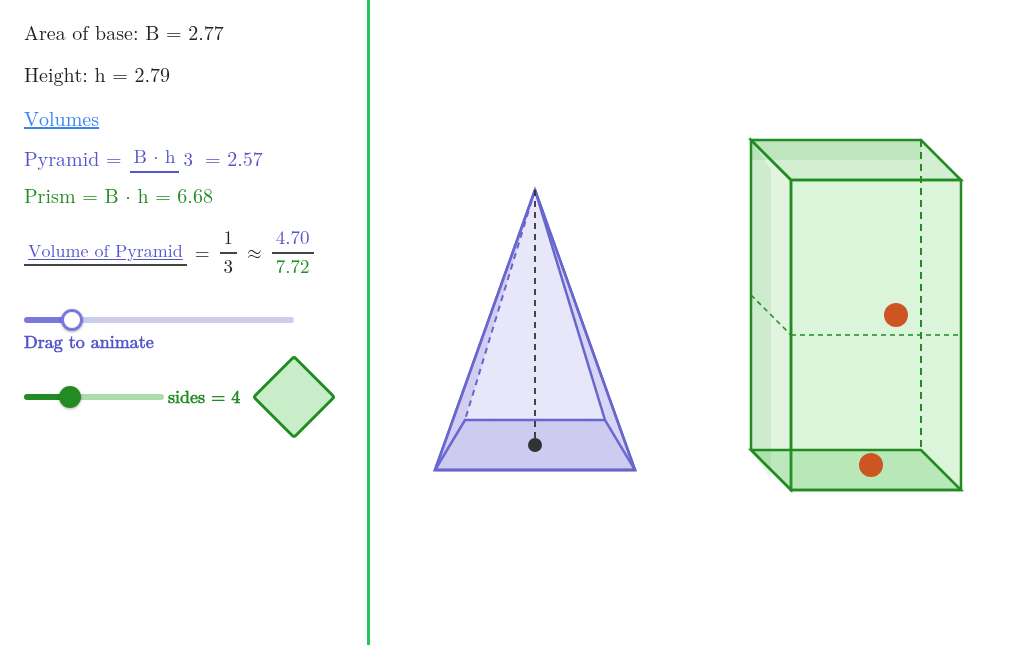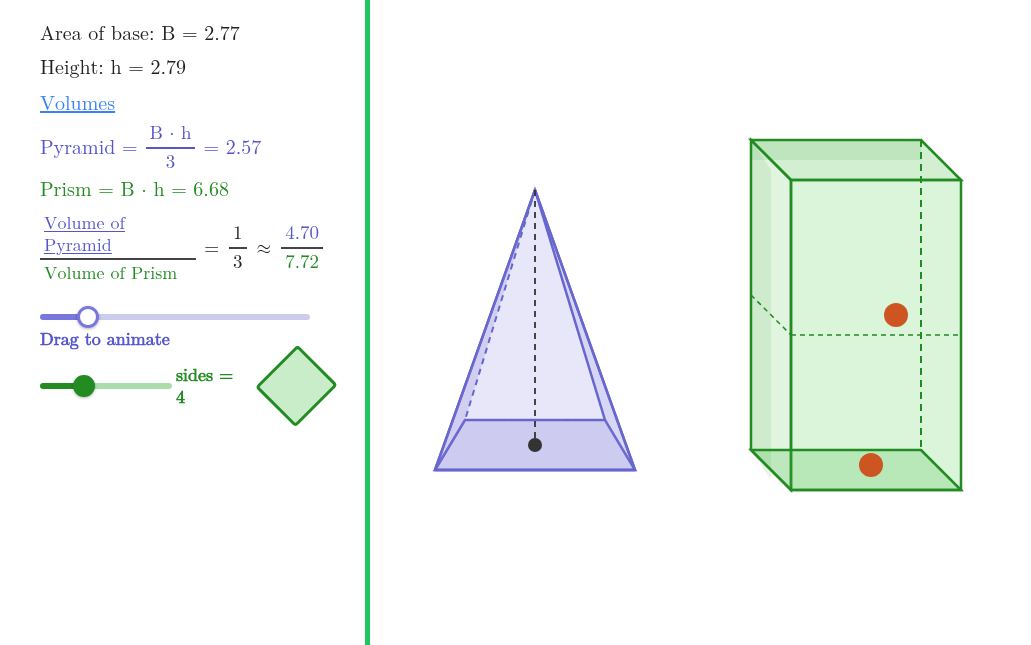--- a/index.html
+++ b/index.html
@@ -8,25 +8,25 @@
       background: #fff;
       width: 1031px;
       height: 645px;
       overflow: hidden;
       display: flex;
     }
 
     .left-panel {
       width: 370px;
       min-width: 370px;
-      padding: 18px 40px;
-      border-right: 5px solid #22c55e;
+      padding: 18px 24px;
+      border-right: 3px solid #22c55e;
       display: flex;
       flex-direction: column;
-      gap: 2px;
+      gap: 10px;
     }
 
     .right-panel {
       flex: 1;
       position: relative;
       display: flex;
       align-items: center;
       justify-content: space-around;
       padding: 20px 30px;
     }
@@ -48,21 +48,21 @@
       color: #5555cc;
       font-size: 20px;
       display: flex;
       align-items: center;
       gap: 6px;
       margin-top: 4px;
     }
 
     .fraction {
       display: inline-flex;
-      flex-direction: column;
+      flex-direction: row;
       align-items: center;
       vertical-align: middle;
       margin: 0 2px;
     }
 
     .fraction .numerator {
       border-bottom: 2px solid currentColor;
       padding: 0 4px 2px 4px;
       font-size: 19px;
     }
@@ -82,21 +82,21 @@
       margin-top: 8px;
       display: flex;
       align-items: center;
       gap: 8px;
       font-size: 19px;
     }
 
     .ratio-fraction-label {
       display: inline-flex;
       flex-direction: column;
-      align-items: flex-start;
+      align-items: center;
       vertical-align: middle;
     }
 
     .ratio-fraction-label .num {
       color: #5555cc;
       border-bottom: 2px solid #444;
       padding: 0 4px 2px 4px;
       font-size: 18px;
       text-decoration: underline;
       text-underline-offset: 2px;
@@ -253,21 +253,20 @@
       <span class="denominator">3</span>
     </span>
     <span>= 2.57</span>
   </div>
 
   <div class="prism-formula">Prism = B · h = 6.68</div>
 
   <div class="ratio-section">
     <div class="ratio-fraction-label">
       <span class="num">Volume of Pyramid</span>
-      <span class="den">Volume of Prism</span>
     </div>
     <span class="ratio-equals">=</span>
     <span class="fraction ratio-right" style="color:#222;">
       <span class="rnum" style="color:#222;">1</span>
       <span class="rden" style="color:#222;">3</span>
     </span>
     <span style="font-size:19px;color:#222;">≈</span>
     <span class="fraction ratio-right" style="color:#222;">
       <span class="rnum">4.70</span>
       <span class="rden">7.72</span>

